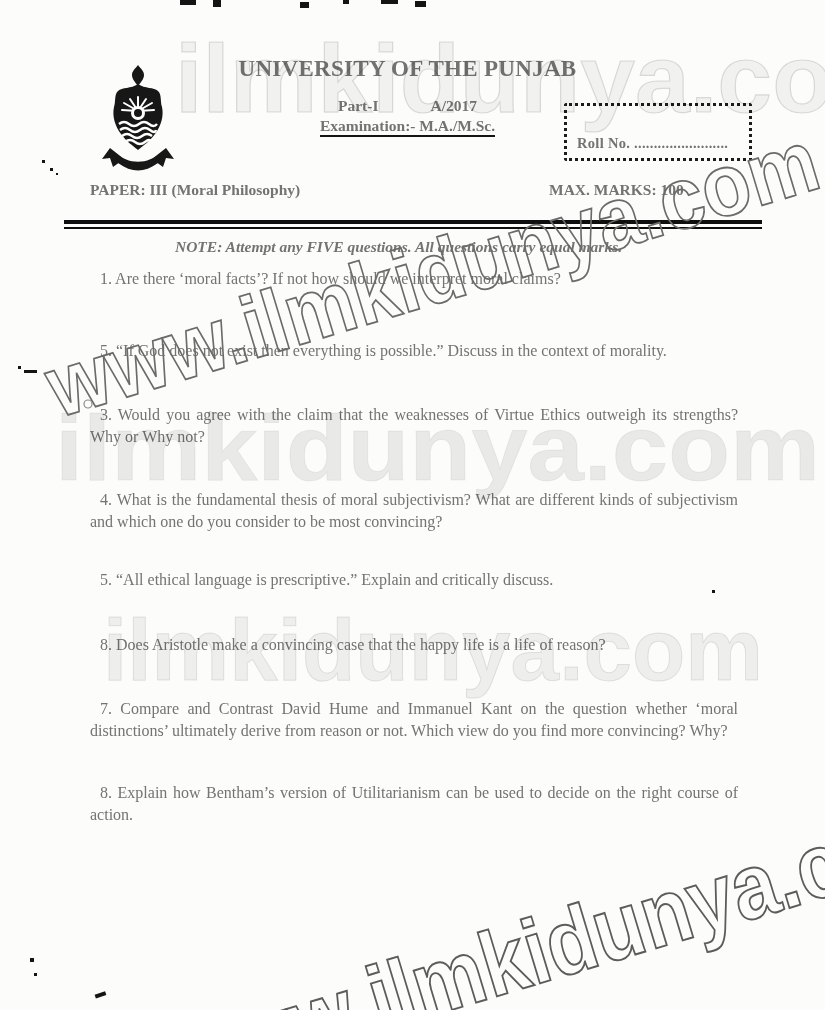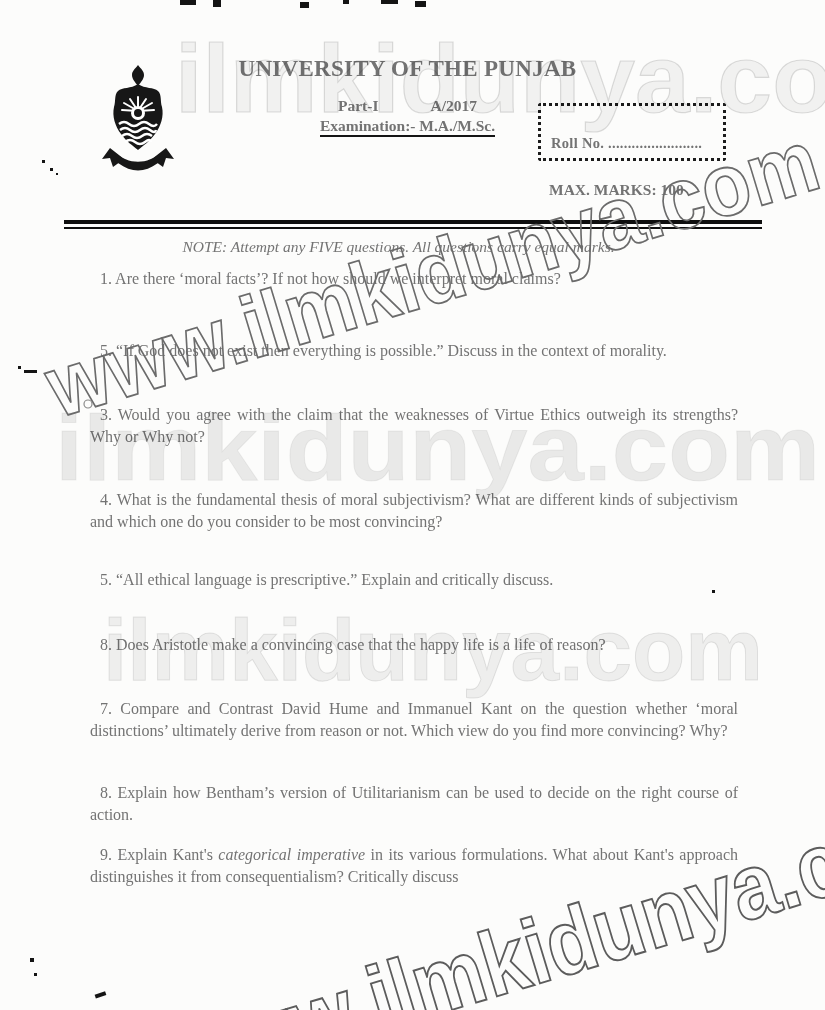--- a/index.html
+++ b/index.html
@@ -7,31 +7,31 @@
         color:#737373;font-family:"Liberation Serif","DejaVu Serif",serif;}
   .logo{position:absolute;left:94px;top:64px;width:88px;height:108px;}
   .title{position:absolute;left:0;right:0;top:56px;text-align:center;
          font-size:23px;font-weight:bold;letter-spacing:.3px;padding-right:10px;}
   .part-row{position:absolute;left:0;right:0;top:97px;text-align:center;
             font-weight:bold;font-size:15.5px;padding-right:10px;}
   .part-row .gap{display:inline-block;width:52px;}
   .exam-row{position:absolute;left:0;right:0;top:117px;text-align:center;
             font-weight:bold;font-size:15.5px;padding-right:10px;}
   .exam-row .ul{border-bottom:2px solid #141414;padding-bottom:1px;}
-  .roll-box{position:absolute;left:538px;top:103px;width:182px;height:52px;
+  .roll-box{position:absolute;left:564px;top:103px;width:182px;height:52px;
             border:3px dotted #1c1c1c;border-radius:3px;}
   .roll-box .roll-label{position:absolute;left:10px;bottom:6px;font-weight:bold;
             font-size:14.5px;letter-spacing:.3px;white-space:nowrap;}
   .meta-left{position:absolute;left:90px;top:179px;font-weight:bold;
              font-size:15.5px;line-height:21.5px;}
   .meta-right{position:absolute;left:549px;top:179px;font-weight:bold;
               font-size:15.5px;line-height:21.5px;}
   .rule{position:absolute;left:64px;top:220px;width:698px;height:3px;
         border-top:4px solid #0f0f0f;border-bottom:2px solid #0f0f0f;}
-  .note{position:absolute;left:0;right:0;top:238px;text-align:center;font-weight:normal;
+  .note{position:absolute;left:0;right:0;top:238px;text-align:center;font-weight:bold;
         font-style:italic;font-size:15.5px;padding-right:28px;}
   .questions{position:absolute;left:90px;top:268px;width:648px;
              font-size:16px;line-height:22px;}
   .q{margin:0;text-align:justify;text-indent:10px;}
   .q em{font-style:italic;}
   .wm-svg{position:absolute;left:0;top:0;pointer-events:none;z-index:5;}
   .wm-svg text{font-family:"Liberation Sans","DejaVu Sans",sans-serif;font-weight:bold;}
   .wm-top {font-size:96px;fill:rgba(0,0,0,0.045);stroke:rgba(0,0,0,0.13);stroke-width:1.2px;}
   .wm-mid1{font-size:92px;fill:rgba(0,0,0,0.075);stroke:rgba(0,0,0,0.06);stroke-width:1px;}
   .wm-mid2{font-size:88px;fill:rgba(0,0,0,0.055);stroke:rgba(0,0,0,0.10);stroke-width:1px;}
@@ -70,39 +70,39 @@
     <span>Part-I</span><span class="gap"></span><span>A/2017</span>
   </div>
   <div class="exam-row">
     <span class="ul">Examination:- M.A./M.Sc.</span>
   </div>
   <div class="roll-box">
     <span class="roll-label">Roll No. ........................</span>
   </div>
 
   <div class="meta-left">
+    <div>PAPER: III (Moral Philosophy)</div>
   </div>
   <div class="meta-right">
     <div>MAX. MARKS: 100</div>
   </div>
 
   <div class="rule"></div>
 
   <div class="note">NOTE: Attempt any FIVE questions. All questions carry equal marks.</div>
 
   <div class="questions">
     <p class="q" style="margin-bottom:50px">1. Are there ‘moral facts’? If not how should we interpret moral claims?</p>
     <p class="q" style="margin-bottom:42px">5.  “If God does not exist then everything is possible.” Discuss in the context of morality.</p>
     <p class="q" style="margin-bottom:41px">3. Would you agree with the claim that the weaknesses of Virtue Ethics outweigh its strengths? Why or Why not?</p>
     <p class="q" style="margin-bottom:36px">4. What is the fundamental thesis of moral subjectivism? What are different kinds of subjectivism and which one do you consider to be most convincing?</p>
     <p class="q" style="margin-bottom:43px">5. “All ethical language is prescriptive.” Explain and critically discuss.</p>
     <p class="q" style="margin-bottom:42px">8. Does Aristotle make a convincing case that the happy life is a life of reason?</p>
     <p class="q" style="margin-bottom:40px">7. Compare and Contrast David Hume and Immanuel Kant on the question whether ‘moral distinctions’ ultimately derive from reason or not. Which view do you find more convincing?  Why?</p>
     <p class="q" style="margin-bottom:18px">8. Explain how Bentham’s version of Utilitarianism can be used to decide on the right course of action.</p>
-    <p class="q"><span>9. Explain Kant's </span><em>categorical imperative</em><span> in its various formulations. What about Kant's approach distinguishes it from consequentialism? Critically discuss</span></p>
   </div>
 
   <svg class="wm-svg" width="825" height="1010" viewBox="0 0 825 1010">
     <text class="wm-top" x="175" y="112" textLength="745" lengthAdjust="spacingAndGlyphs">ilmkidunya.com</text>
     <text class="wm-mid1" x="55" y="480" textLength="765" lengthAdjust="spacingAndGlyphs">ilmkidunya.com</text>
     <text class="wm-mid2" x="103" y="680" textLength="660" lengthAdjust="spacingAndGlyphs">ilmkidunya.com</text>
     <text class="wm-diag" transform="translate(58 418) rotate(-16.8)" textLength="800" lengthAdjust="spacingAndGlyphs">www.ilmkidunya.com</text>
     <text class="wm-diag wm-d2" transform="translate(180 1092) rotate(-16.8)" textLength="820" lengthAdjust="spacingAndGlyphs">www.ilmkidunya.com</text>
     <g>
       <rect class="artifact" x="180" y="0" width="16" height="5"></rect>

